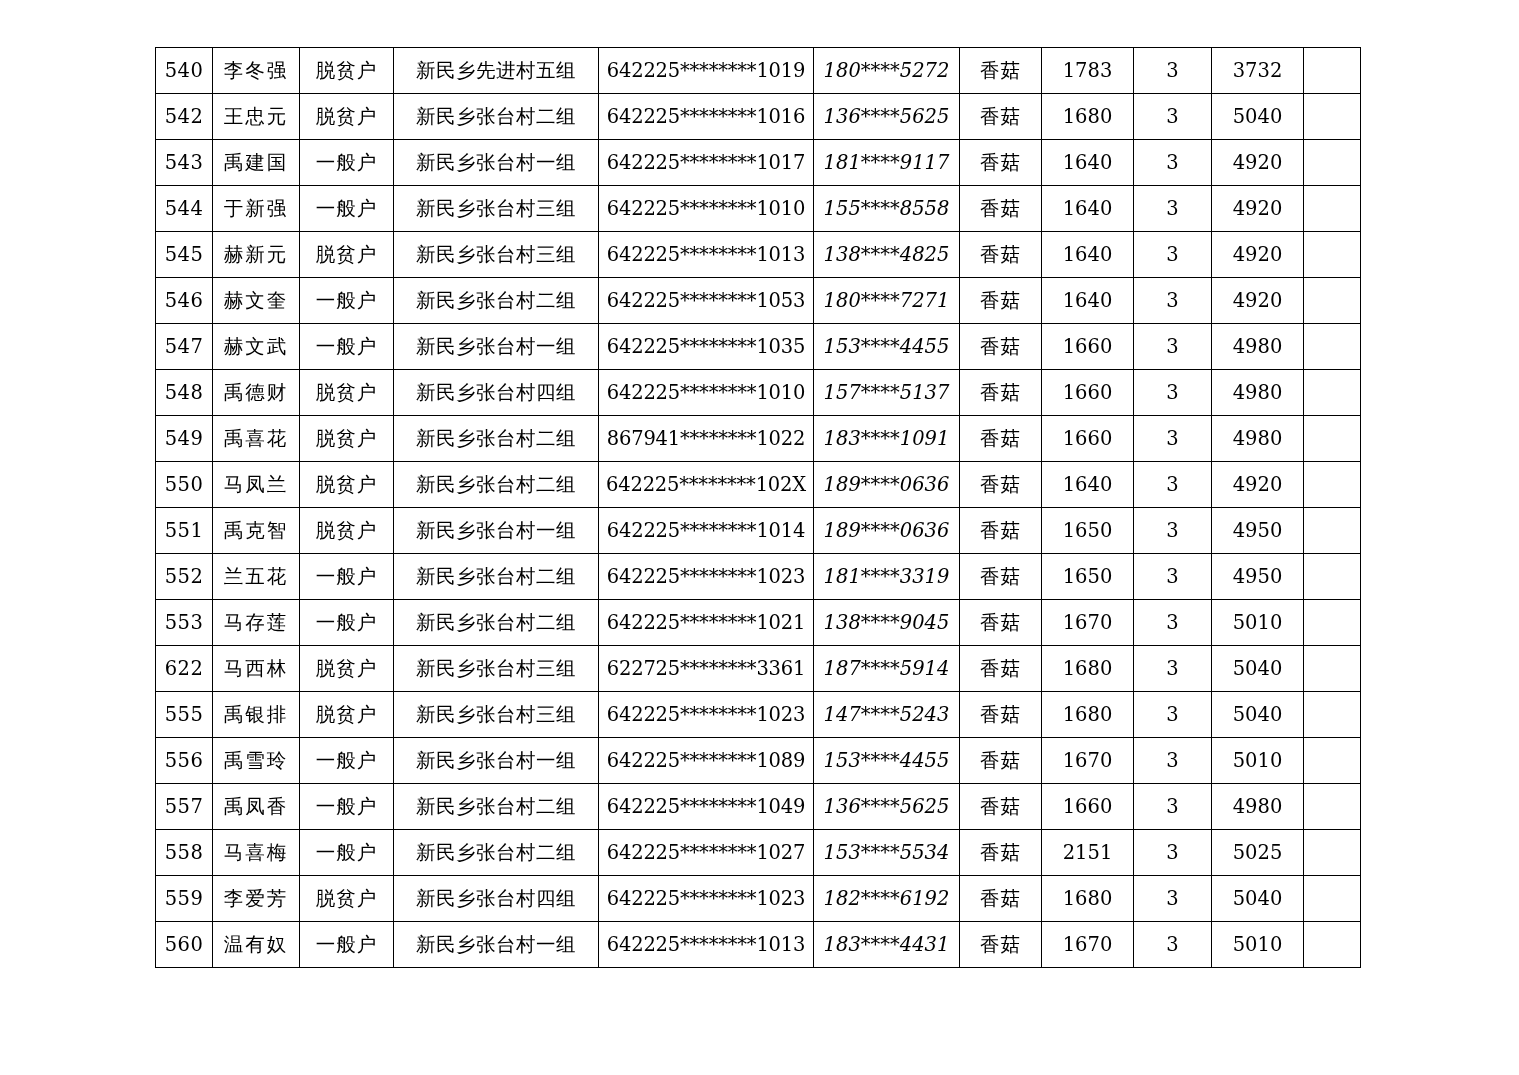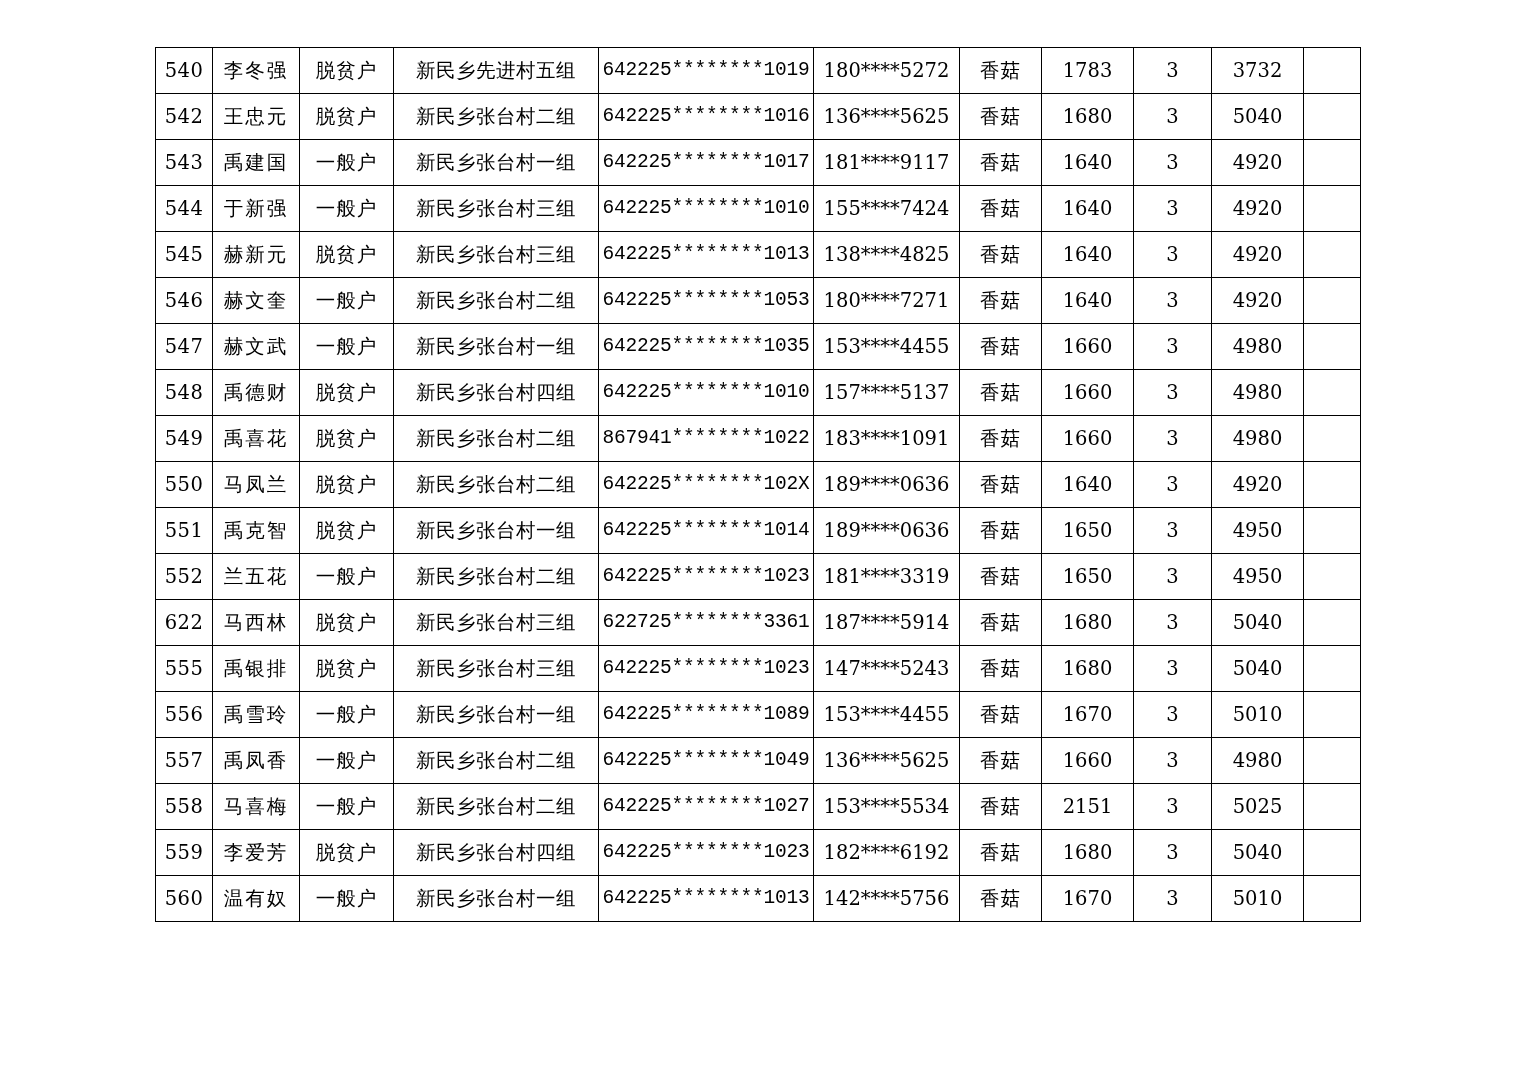--- a/index.html
+++ b/index.html
@@ -54,22 +54,22 @@
   col.c-item  { width: 82px; }
   col.c-num1  { width: 92px; }
   col.c-num2  { width: 78px; }
   col.c-num3  { width: 92px; }
   col.c-blank { width: 57px; }
 
   td.seq   { font-size: 19px; letter-spacing: 0.5px; }
   td.name  { font-size: 20px; letter-spacing: 2px; }
   td.type  { font-size: 20px; letter-spacing: 1px; }
   td.addr  { font-size: 20px; letter-spacing: 0.5px; }
-  td.idnum { font-size: 19px; letter-spacing: -0.2px; font-family: Liberation Mono, monospace; }
-  td.phone { font-size: 19px; letter-spacing: 0px; }
+  td.idnum { font-size: 19px; letter-spacing: -0.2px; }
+  td.phone { font-size: 19px; letter-spacing: 0px; font-style: italic; }
   td.item  { font-size: 20px; letter-spacing: 1px; }
   td.num   { font-size: 19px; }
   td.blank { }
 </style>
 </head>
 <body>
 
 <div class="page">
   <div class="table-wrap">
     <table class="data-table">
@@ -125,21 +125,21 @@
             <td class="num">3</td>
             <td class="num">4920</td>
             <td class="blank"></td>
           </tr>
           <tr>
             <td class="seq">544</td>
             <td class="name">于新强</td>
             <td class="type">一般户</td>
             <td class="addr">新民乡张台村三组</td>
             <td class="idnum">642225********1010</td>
-            <td class="phone">155****7424</td>
+            <td class="phone">155****8558</td>
             <td class="item">香菇</td>
             <td class="num">1640</td>
             <td class="num">3</td>
             <td class="num">4920</td>
             <td class="blank"></td>
           </tr>
           <tr>
             <td class="seq">545</td>
             <td class="name">赫新元</td>
             <td class="type">脱贫户</td>
@@ -237,20 +237,33 @@
             <td class="addr">新民乡张台村二组</td>
             <td class="idnum">642225********1023</td>
             <td class="phone">181****3319</td>
             <td class="item">香菇</td>
             <td class="num">1650</td>
             <td class="num">3</td>
             <td class="num">4950</td>
             <td class="blank"></td>
           </tr>
           <tr>
+            <td class="seq">553</td>
+            <td class="name">马存莲</td>
+            <td class="type">一般户</td>
+            <td class="addr">新民乡张台村二组</td>
+            <td class="idnum">642225********1021</td>
+            <td class="phone">138****9045</td>
+            <td class="item">香菇</td>
+            <td class="num">1670</td>
+            <td class="num">3</td>
+            <td class="num">5010</td>
+            <td class="blank"></td>
+          </tr>
+          <tr>
             <td class="seq">622</td>
             <td class="name">马西林</td>
             <td class="type">脱贫户</td>
             <td class="addr">新民乡张台村三组</td>
             <td class="idnum">622725********3361</td>
             <td class="phone">187****5914</td>
             <td class="item">香菇</td>
             <td class="num">1680</td>
             <td class="num">3</td>
             <td class="num">5040</td>
@@ -320,21 +333,21 @@
             <td class="num">3</td>
             <td class="num">5040</td>
             <td class="blank"></td>
           </tr>
           <tr>
             <td class="seq">560</td>
             <td class="name">温有奴</td>
             <td class="type">一般户</td>
             <td class="addr">新民乡张台村一组</td>
             <td class="idnum">642225********1013</td>
-            <td class="phone">142****5756</td>
+            <td class="phone">183****4431</td>
             <td class="item">香菇</td>
             <td class="num">1670</td>
             <td class="num">3</td>
             <td class="num">5010</td>
             <td class="blank"></td>
           </tr>
         </tbody>
     </table>
   </div>
 </div>

